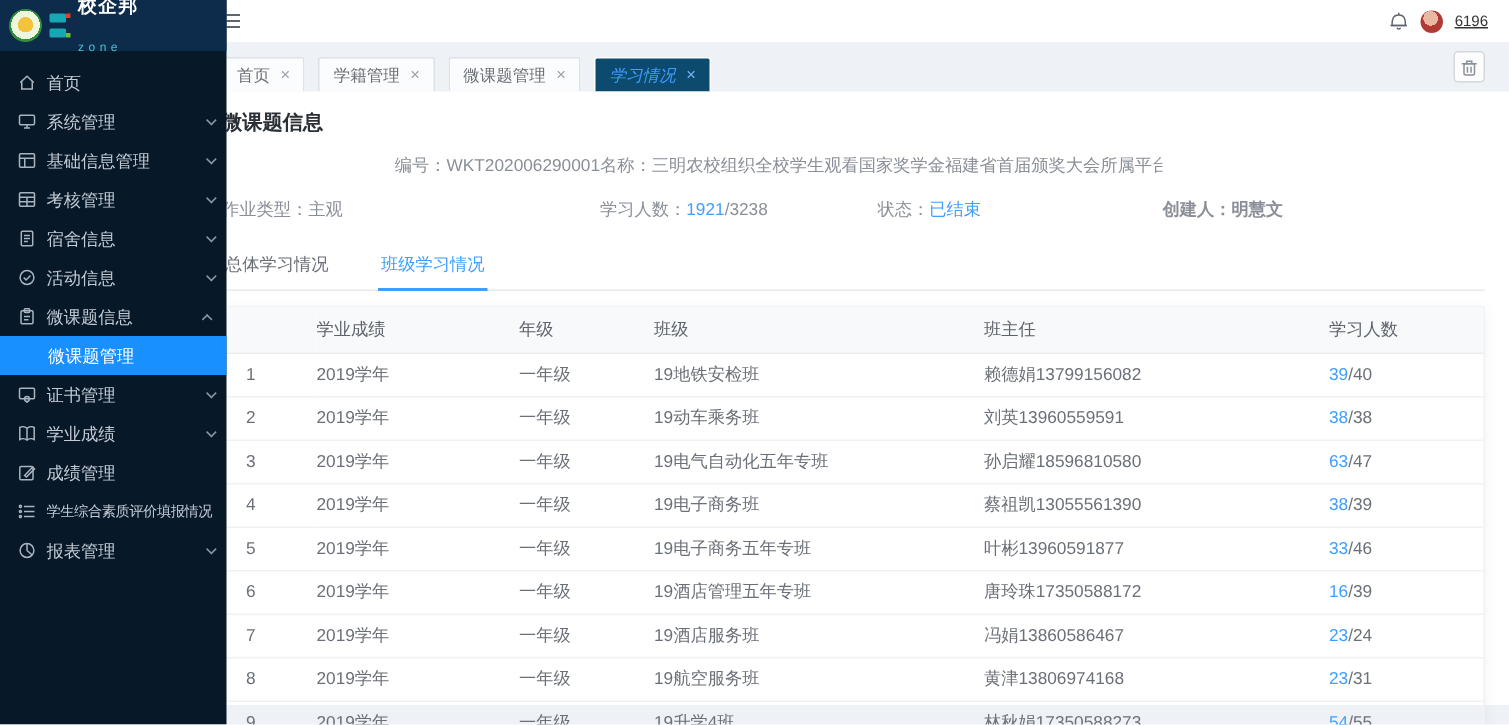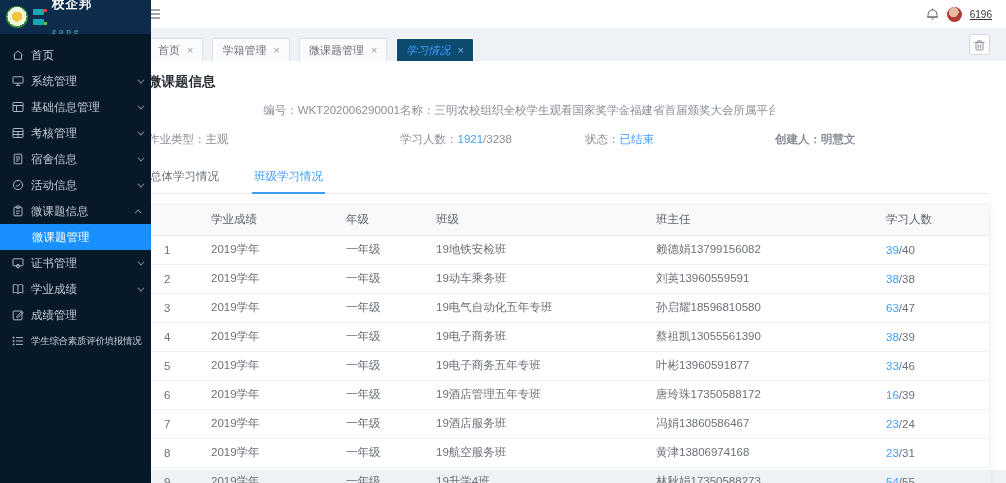--- a/index.html
+++ b/index.html
@@ -197,20 +197,30 @@
           <svg viewBox="0 0 12 12">
             <line x1="4" y1="2.6" x2="11" y2="2.6"></line>
             <line x1="4" y1="6" x2="11" y2="6"></line>
             <line x1="4" y1="9.4" x2="11" y2="9.4"></line>
             <circle cx="1.6" cy="2.6" r="0.7"></circle>
             <circle cx="1.6" cy="6" r="0.7"></circle>
             <circle cx="1.6" cy="9.4" r="0.7"></circle>
           </svg>
         </span>
         <span class="lbl small">学生综合素质评价填报情况</span>
+      </div>
+      <div class="menu-item">
+        <span class="ic">
+          <svg viewBox="0 0 12 12">
+            <circle cx="6" cy="6" r="4.6"></circle>
+            <path d="M6 1.4 V6 L9.5 9"></path>
+          </svg>
+        </span>
+        <span class="lbl">报表管理</span>
+        <span class="chev down"></span>
       </div>
     </nav>
 </aside>
 
 <header class="topbar">
   <span class="collapse-btn">
     <svg width="14" height="14" viewBox="0 0 14 14">
         <g stroke="#5f6670" stroke-width="1.2">
       <line x1="4" y1="3" x2="13" y2="3"></line>
           <line x1="4" y1="7" x2="13" y2="7"></line>

